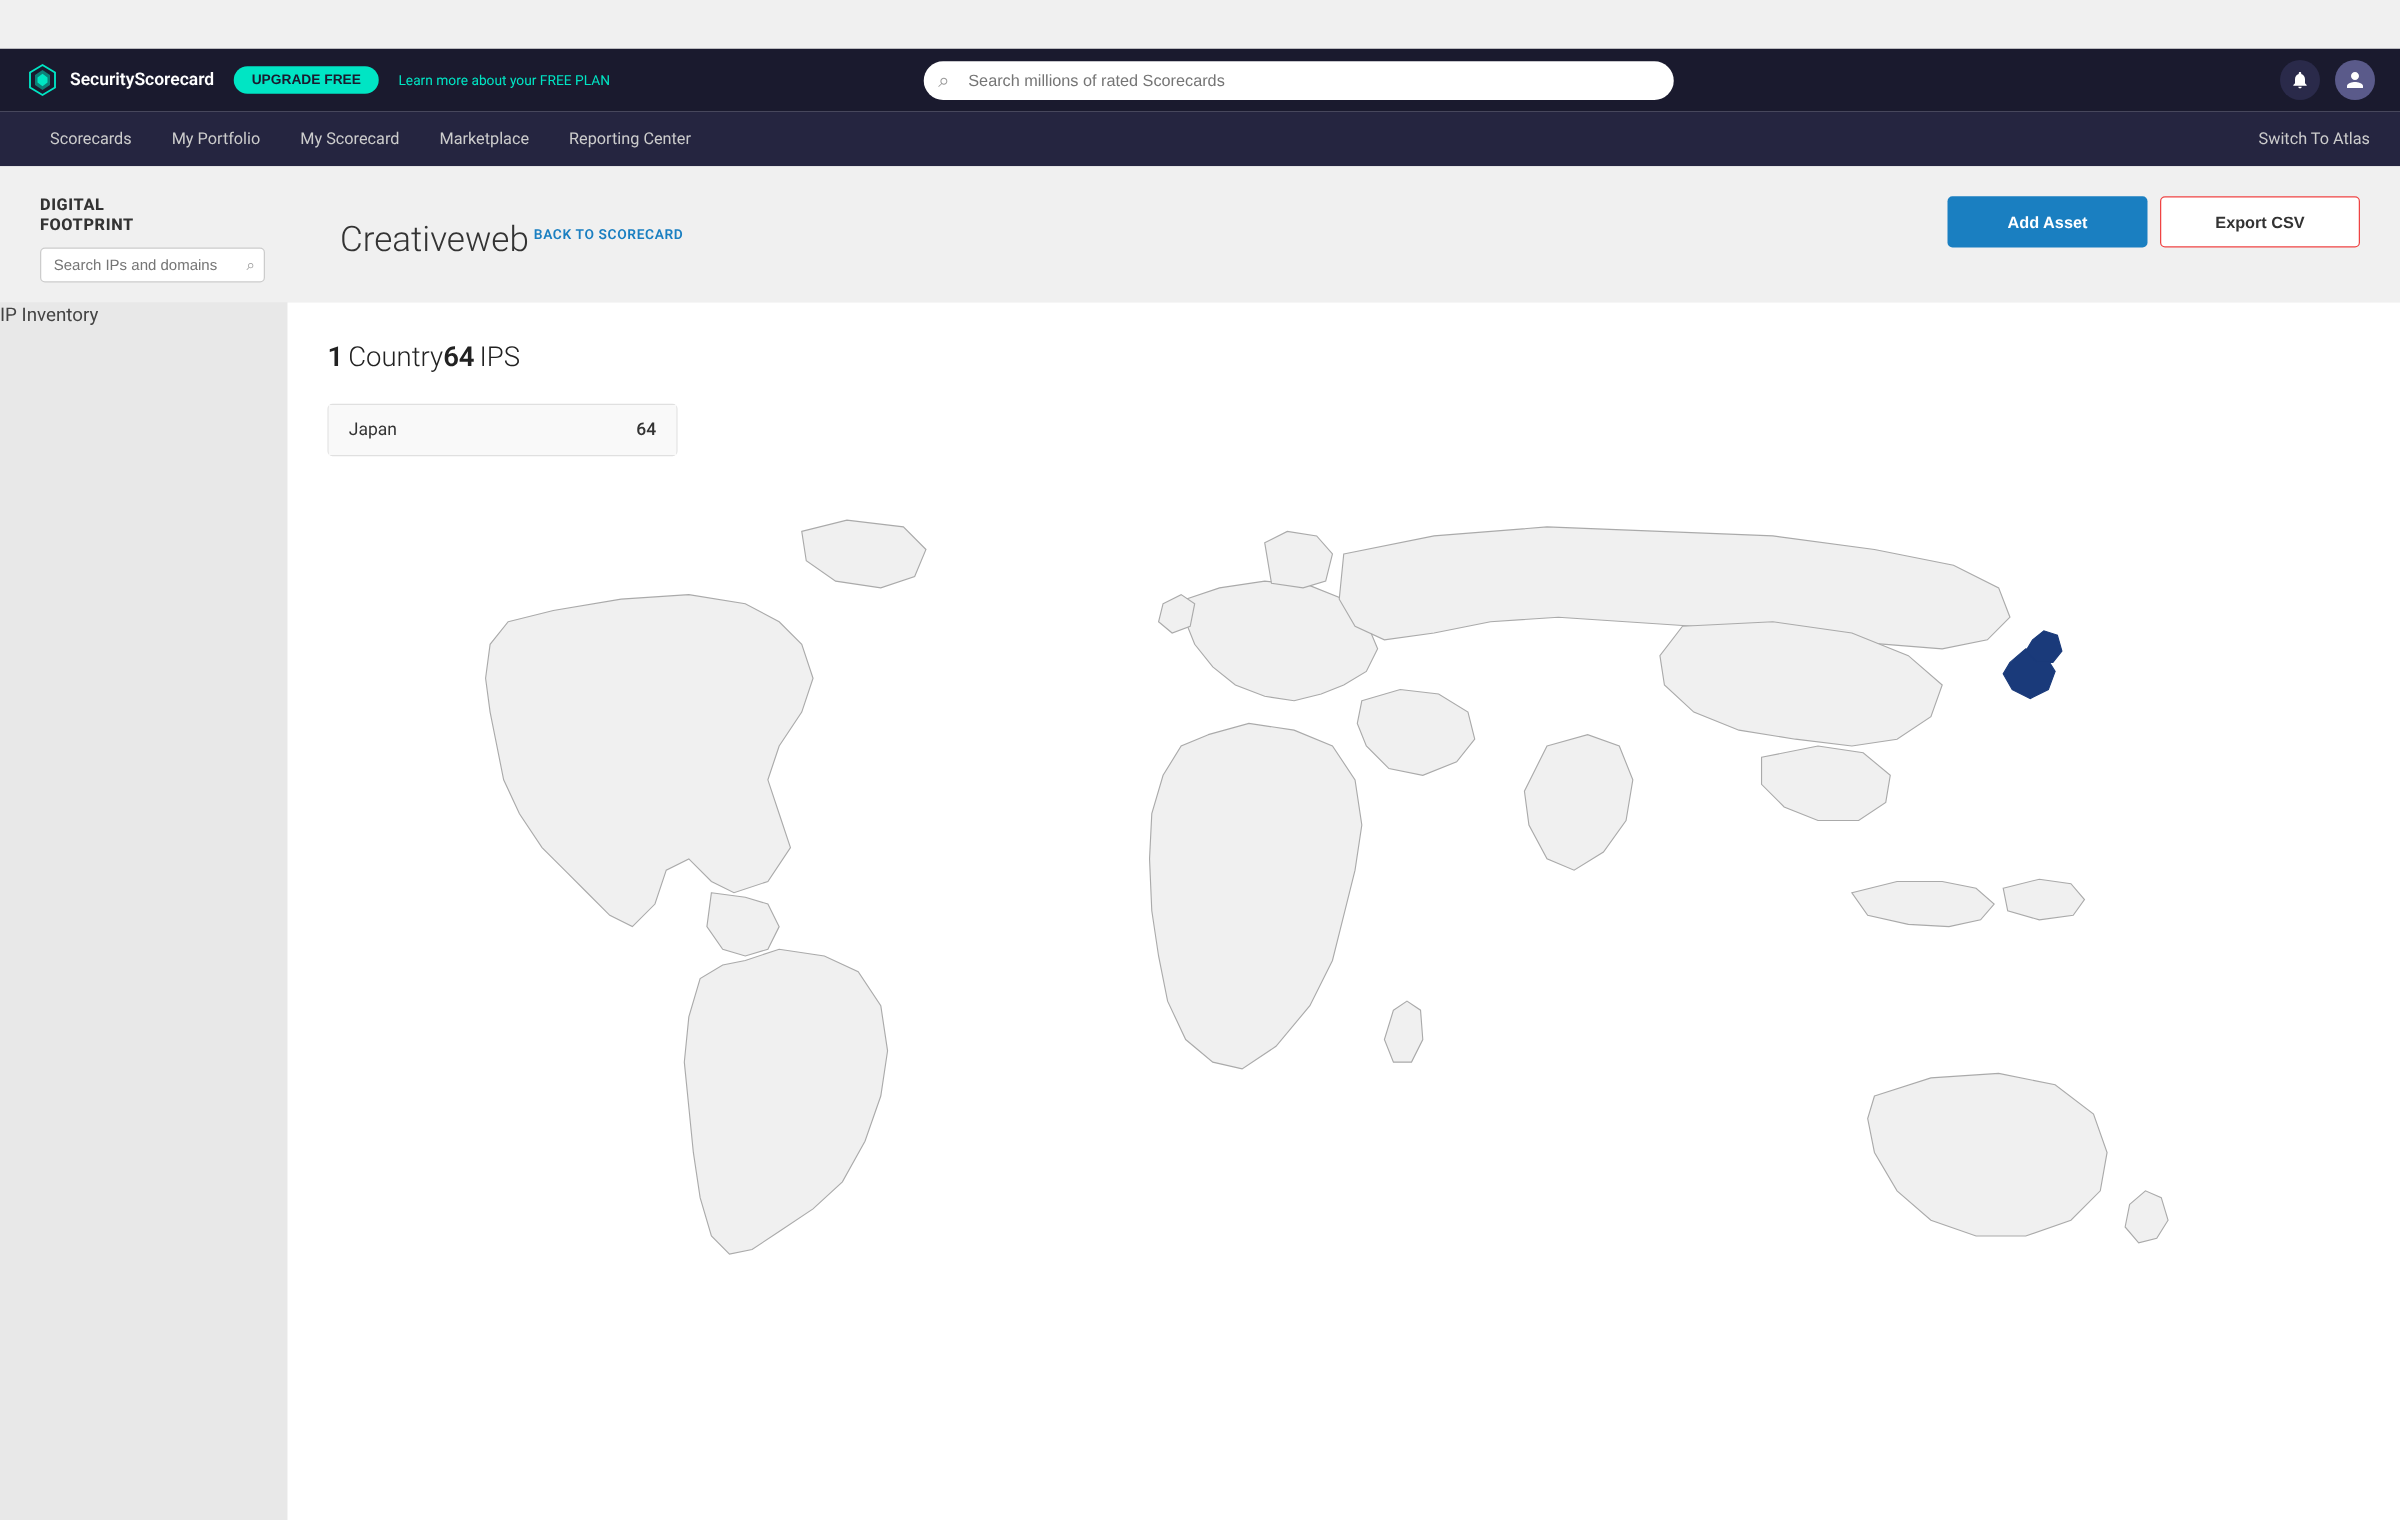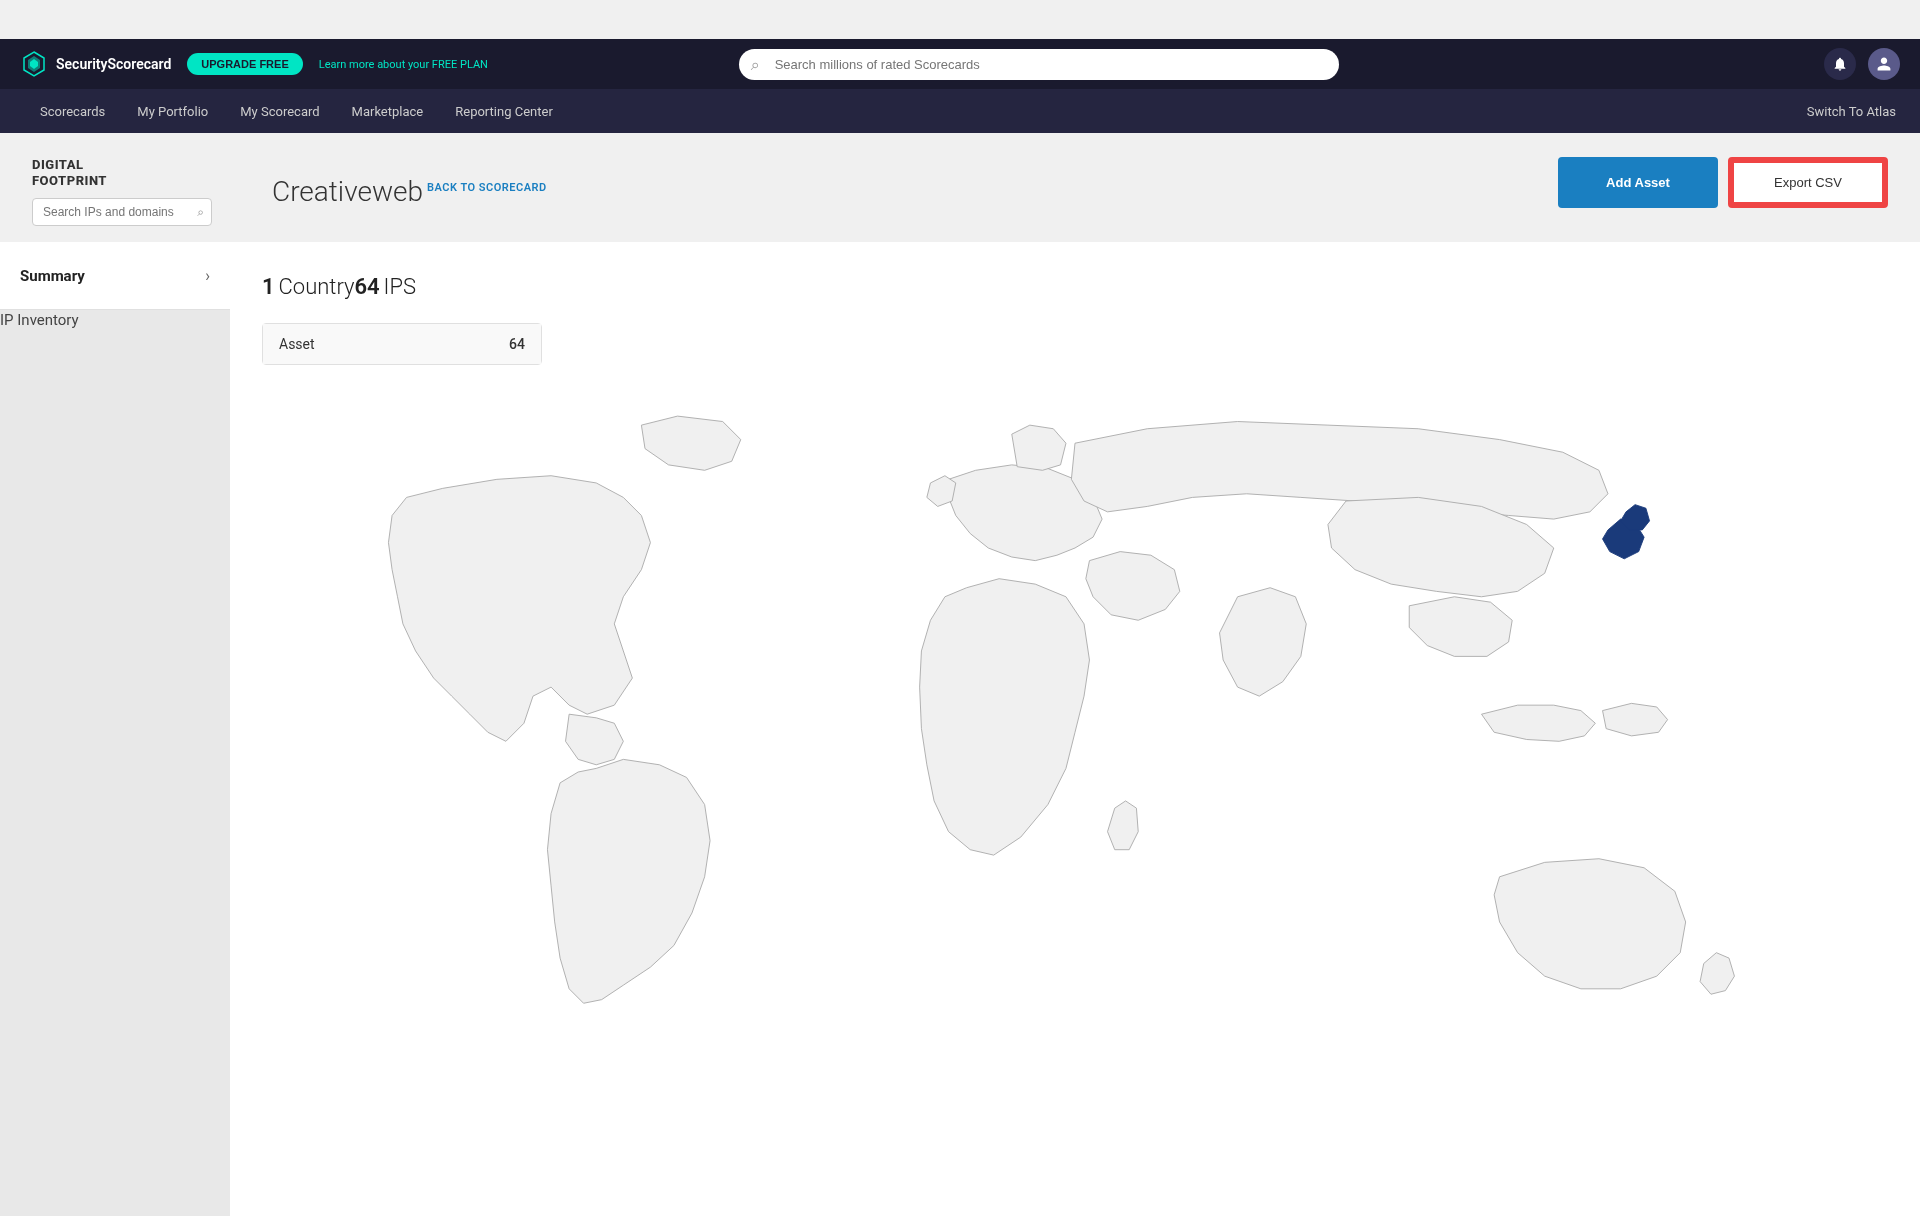--- a/index.html
+++ b/index.html
@@ -193,25 +193,25 @@
       padding: 12px 24px;
       border-radius: 4px;
       font-size: 13px;
       font-weight: 600;
       cursor: pointer;
       min-width: 160px;
     }
     .export-csv-btn {
       background: white;
       color: #333;
-      border: 6px solid #ef4444;
+      border: 1px solid #ef4444;
       padding: 12px 24px;
       border-radius: 4px;
       font-size: 13px;
-      font-weight: 400;
+      font-weight: 700;
       cursor: pointer;
       min-width: 160px;
     }
 
     
     .main-body {
       display: flex;
       background: #e8e8e8;
       min-height: 600px;
     }
@@ -384,44 +384,40 @@
     </div>
     <div class="df-buttons">
       <button class="add-asset-btn">Add Asset</button>
       <button class="export-csv-btn">Export CSV</button>
     </div>
   </div>
 
   <div class="main-body">
 
     <div class="sidebar">
-      <div class="sidebar-item active">
-        <span class="sidebar-item-label">Summary</span>
-        <span class="chevron">›</span>
-      </div>
       <div class="sidebar-item-secondary">
         <span class="sidebar-item-label">IP Inventory</span>
       </div>
     </div>
 
     <div class="main-content">
       <div class="stats-row">
         <div class="stat-block">
           <span class="stat-value">1</span>
           <span class="stat-label"> Country</span>
         </div>
         <div class="stat-block">
           <span class="stat-value">64</span>
           <span class="stat-label"> IPS</span>
         </div>
       </div>
 
       <div class="country-table">
         <div class="country-row">
-          <span class="country-name">Asset</span>
+          <span class="country-name">Japan</span>
           <span class="country-count">64</span>
         </div>
       </div>
 
       <div class="map-container">
         <svg class="world-map-svg" viewBox="0 0 900 450" xmlns="http://www.w3.org/2000/svg">
 
           <rect width="900" height="450" fill="white"></rect>
 
           <path d="M 80 60 L 100 55 L 130 50 L 160 48 L 185 52 L 200 60 L 210 70 L 215 85 L 210 100 L 200 115 L 195 130 L 200 145 L 205 160 L 195 175 L 180 180 L 170 175 L 160 165 L 150 170 L 145 185 L 135 195 L 125 190 L 115 180 L 105 170 L 95 160 L 85 145 L 78 130 L 75 115 L 72 100 L 70 85 L 72 70 Z" fill="#f0f0f0" stroke="#aaa" stroke-width="0.5"></path>

